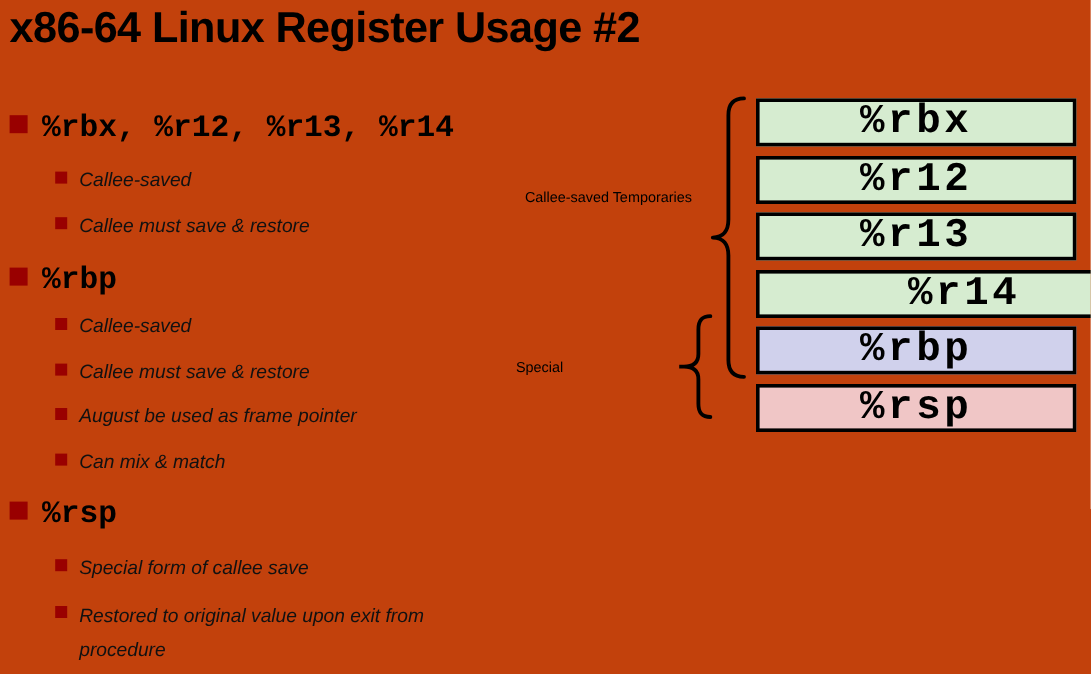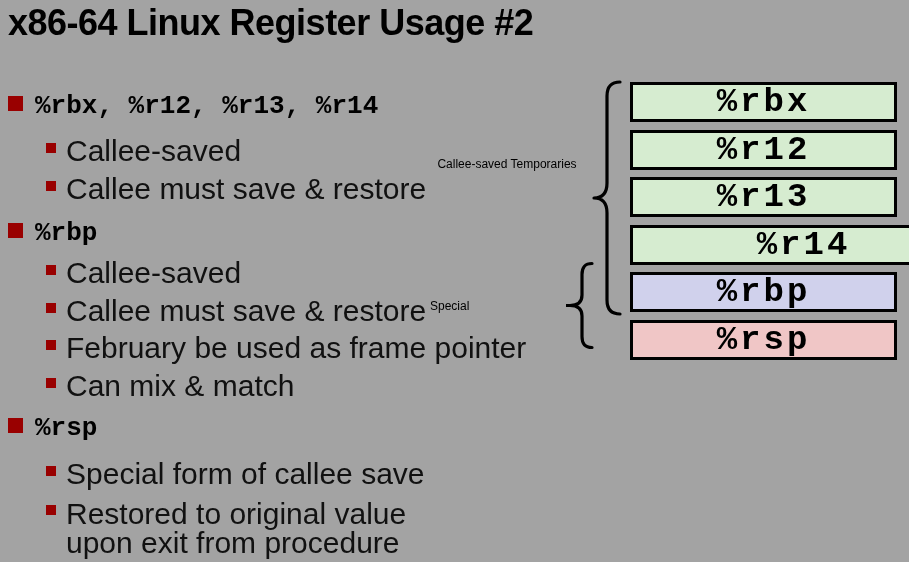--- a/index.html
+++ b/index.html
@@ -1,36 +1,36 @@
 <!DOCTYPE html>
 <html><head>
 <meta charset="utf-8">
 <style>
   html,body{margin:0;padding:0;background:#fff;}
   .slide{
-    position:relative;width:909px;height:562px;background:#a3a3a3;
+    position:relative;width:909px;height:562px;background:#c2410c;
     font-family:"Liberation Sans",sans-serif;color:#000;overflow:hidden;
     --bullet:#990000;
   }
   .title{
     position:absolute;left:8px;top:2px;margin:0;
     font-size:36px;font-weight:bold;letter-spacing:-0.5px;white-space:nowrap;
   }
   .row{position:absolute;left:0;}
   .sq{position:absolute;background:var(--bullet);}
   .l1 .sq{left:8px;top:5px;width:15px;height:15px;}
   .l1 .txt{
     position:absolute;left:35px;top:0;
     font-family:"Liberation Mono","DejaVu Sans Mono",monospace;
     font-weight:bold;font-size:26px;line-height:30px;white-space:nowrap;
   }
   .l2 .sq{left:46px;top:6px;width:10px;height:10px;}
   .l2 .txt{
     position:absolute;left:66px;top:0;
-    font-size:30px;line-height:28px;white-space:nowrap;color:#111;
+    font-size:16px;line-height:28px;white-space:nowrap;color:#111;font-style:italic;
   }
   .wrap .txt{white-space:normal;width:358px;line-height:29px;}
   
   .reg{
     position:absolute;left:630px;width:261px;height:34px;
     border:3px solid #000;text-align:center;
     font-family:"Liberation Mono","DejaVu Sans Mono",monospace;
     font-weight:bold;font-size:34px;line-height:34px;letter-spacing:3px;
   }
   .brace{position:absolute;}
@@ -66,21 +66,21 @@
     <div class="row l2" style="top:259px">
       <span class="sq"></span>
       <span class="txt">Callee-saved</span>
     </div>
     <div class="row l2" style="top:297px">
       <span class="sq"></span>
       <span class="txt">Callee must save &amp; restore</span>
     </div>
     <div class="row l2" style="top:334px">
       <span class="sq"></span>
-      <span class="txt">February be used as frame pointer</span>
+      <span class="txt">August be used as frame pointer</span>
     </div>
     <div class="row l2" style="top:372px">
       <span class="sq"></span>
       <span class="txt">Can mix &amp; match</span>
     </div>
     <div class="row l1" style="top:413px">
       <span class="sq"></span>
       <span class="txt">%rsp</span>
     </div>
     <div class="row l2" style="top:460px">

